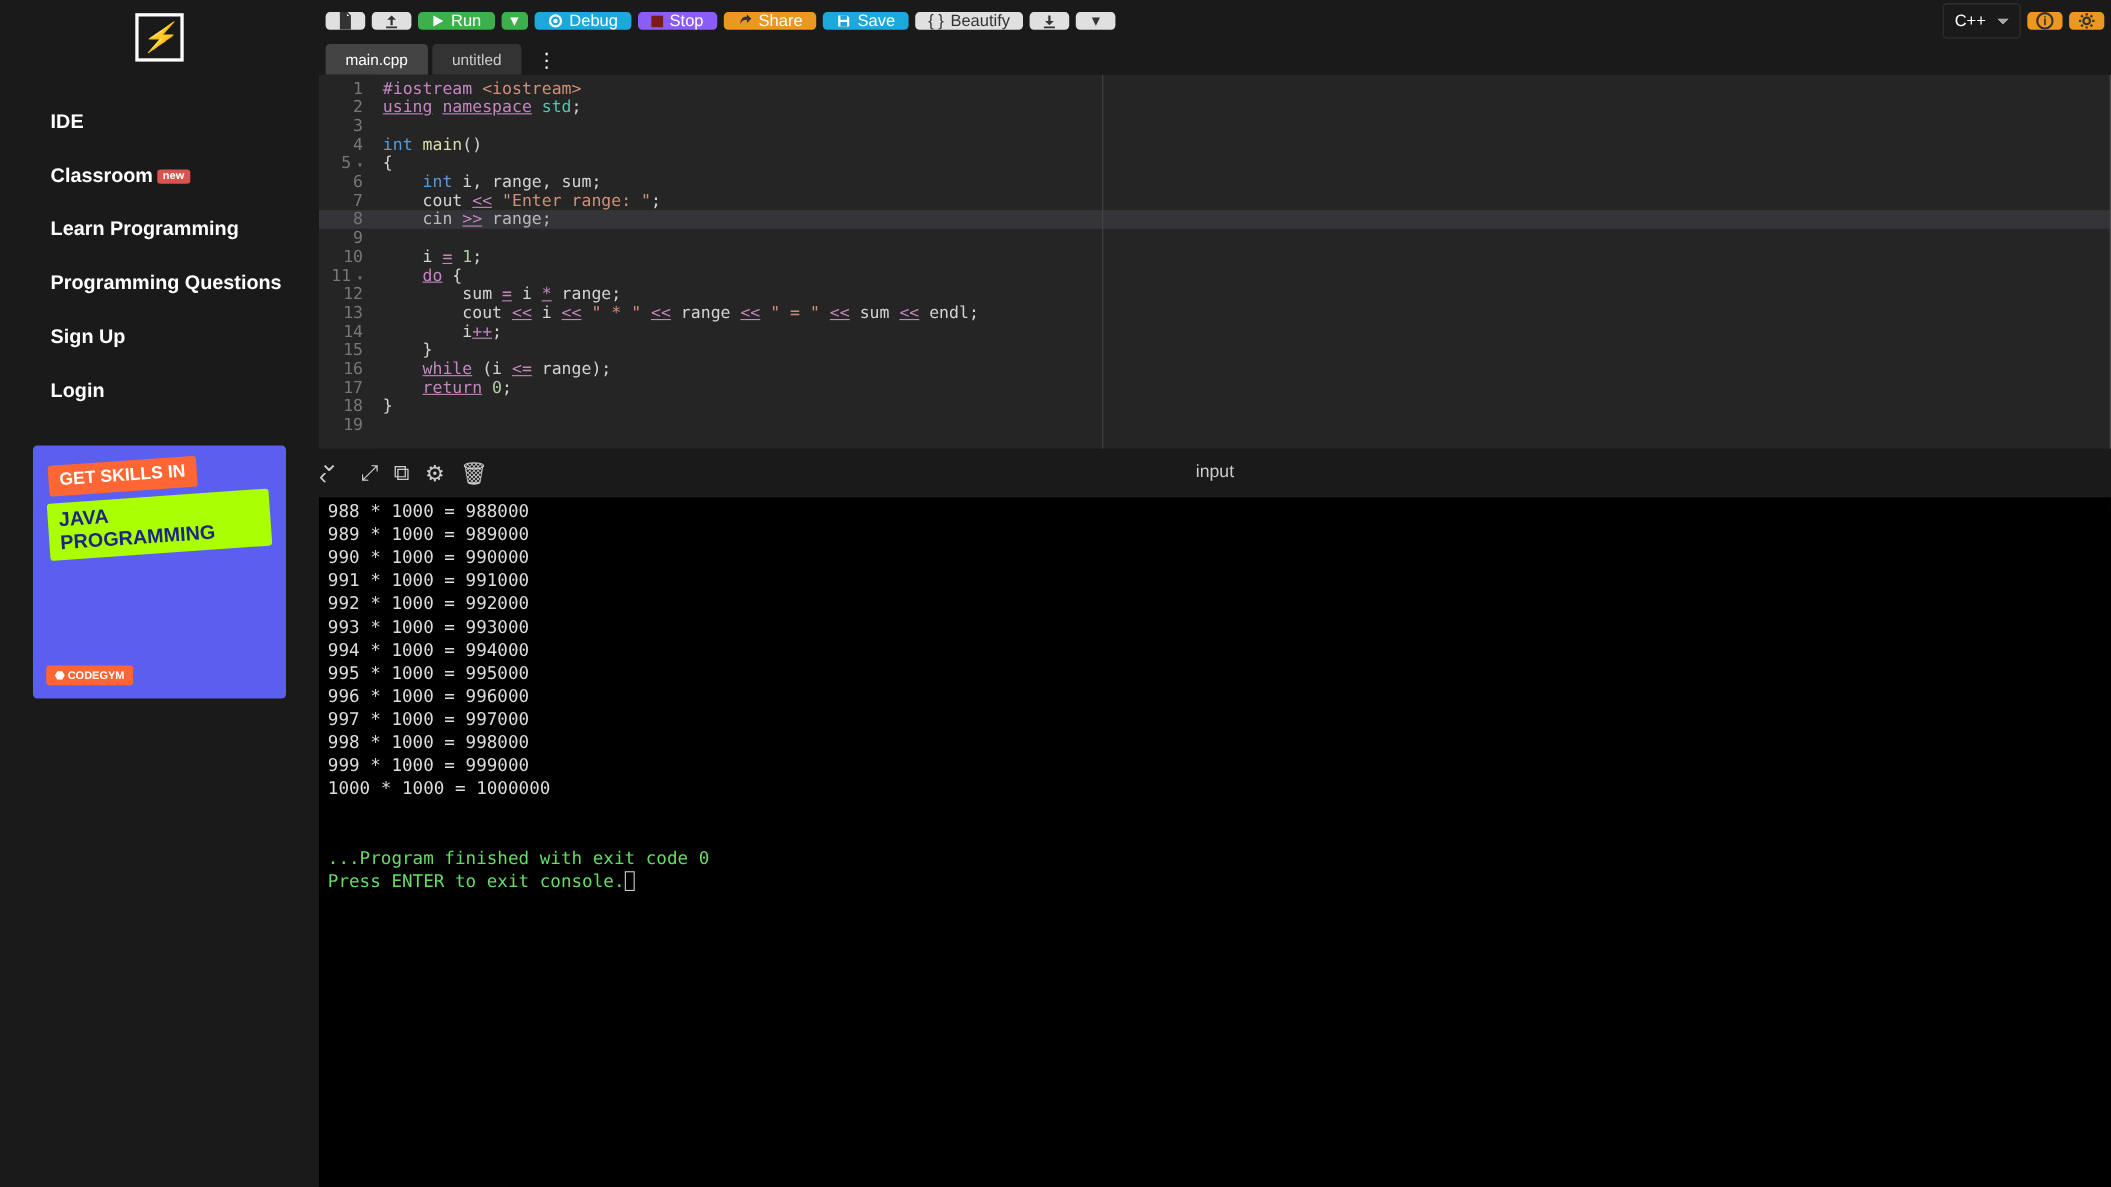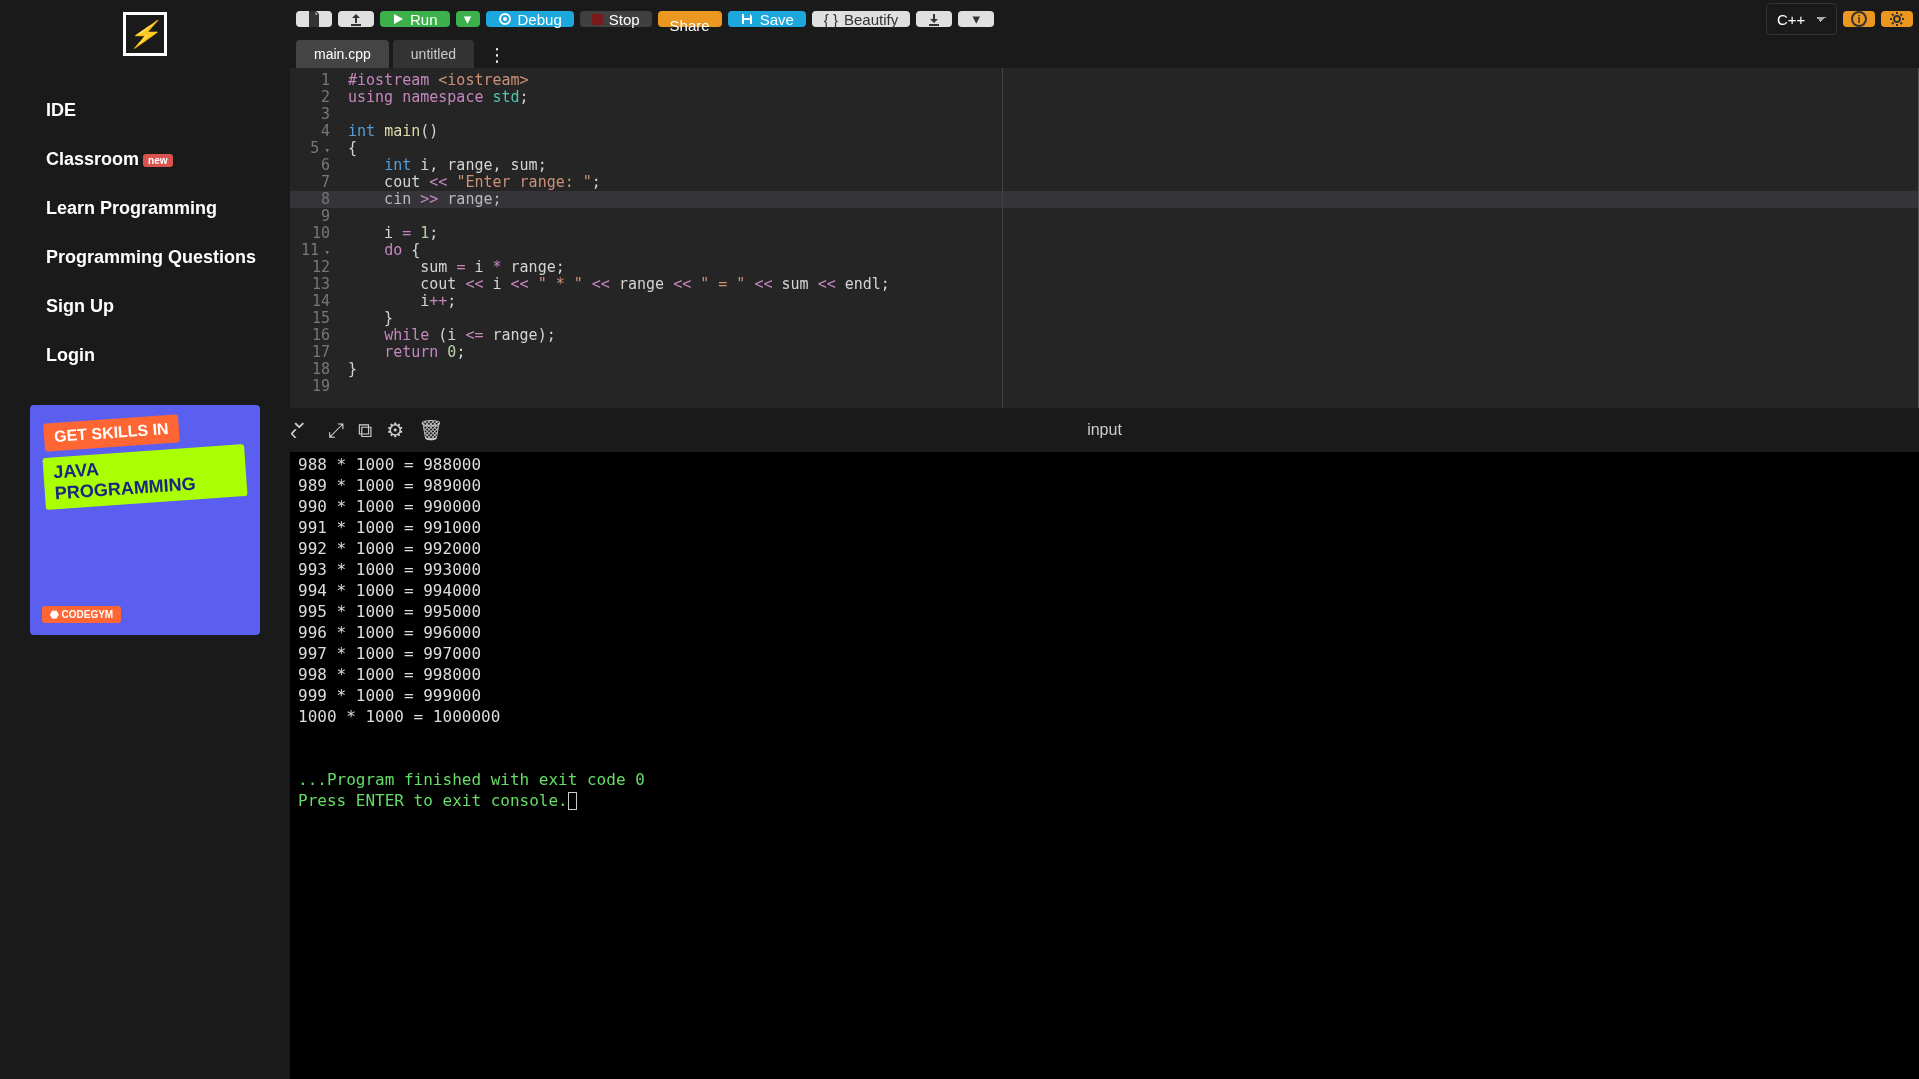--- a/index.html
+++ b/index.html
@@ -114,22 +114,22 @@
   font-weight: 500;
   cursor: pointer;
   display: flex;
   align-items: center;
   gap: 6px;
 }
 .btn-dark { background: #e0e0e0; color: #333; width: 36px; justify-content: center; padding: 0; }
 .btn-green { background: #3cb04a; color: #fff; }
 .btn-green-dd { background: #3cb04a; color: #fff; width: 24px; justify-content: center; padding: 0; }
 .btn-blue { background: #1ca8dd; color: #fff; }
-.btn-red { background: #404040; color: #fff; }
-.btn-orange { background: #ec971f; color: #fff; flex-direction: column; }
+.btn-red { background: #8b5cf6; color: #fff; }
+.btn-orange { background: #ec971f; color: #fff; }
 .btn-cyan { background: #1ca8dd; color: #fff; }
 .btn-light { background: #e0e0e0; color: #333; }
 .btn-orange-sq { background: #ec971f; color: #fff; width: 32px; justify-content: center; padding: 0; }
 .toolbar-right { margin-left: auto; display: flex; gap: 6px; align-items: center; }
 .lang-select {
   background: #1a1a1a;
   color: #fff;
   border: 1px solid #333;
   height: 32px;
   padding: 0 30px 0 10px;
@@ -202,21 +202,21 @@
 }
 .code .line { height: 17px; white-space: pre; }
 .code .hl-line {
   position: absolute;
   left: -50px; right: 0;
   height: 17px;
   background: rgba(100,100,120,0.25);
   z-index: 0;
 }
 .code .line > * { position: relative; z-index: 1; }
-.kw-red { color: #c586c0; }
+.kw-red { color: #c586c0; text-decoration: underline; }
 .kw-blue { color: #569cd6; }
 .str { color: #ce9178; }
 .num { color: #b5cea8; }
 .type { color: #4ec9b0; }
 .fn { color: #dcdcaa; }
 .include { color: #c586c0; }
 .hdr { color: #ce9178; }
 
 .output-toolbar {
   height: 44px;

